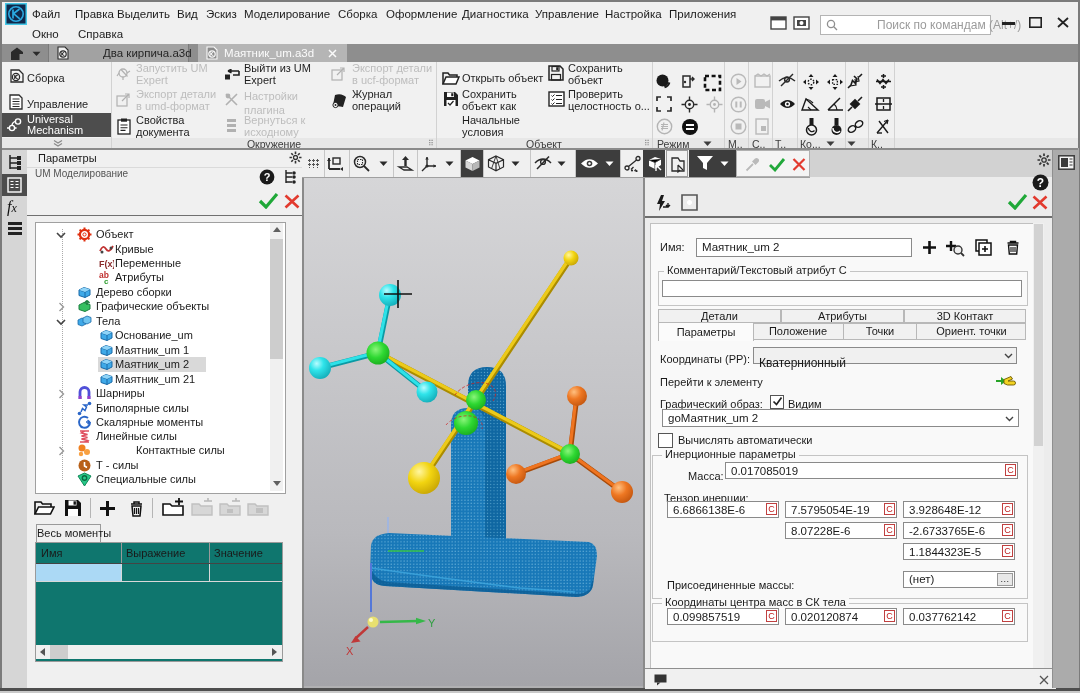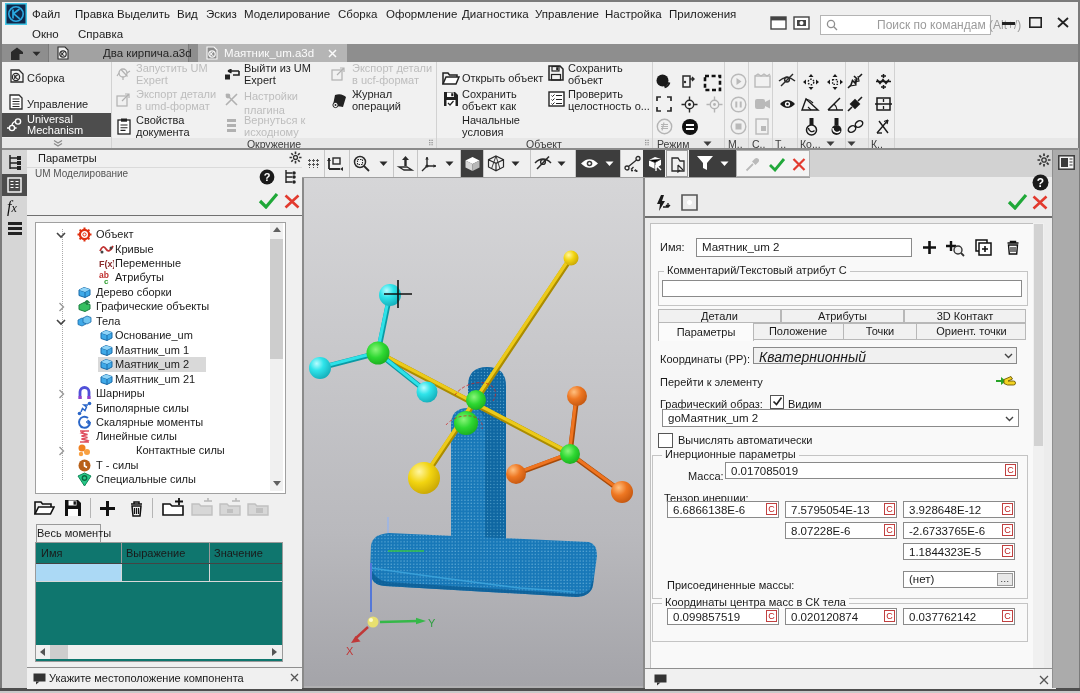--- a/index.html
+++ b/index.html
@@ -592,30 +592,20 @@
       <svg class="abs" style="left:4px;top:3px;" width="5" height="8" viewBox="0 0 5 8">
           <path d="M5 0 L0 4 L5 8 Z" fill="#555"></path>
         </svg>
       <div class="abs" style="left:14px;top:0px;width:18px;height:14px;background:#cdcdcd;"></div>
       <svg class="abs" style="left:236px;top:3px;" width="5" height="8" viewBox="0 0 5 8">
           <path d="M0 0 L5 4 L0 8 Z" fill="#555"></path>
         </svg>
     </div>
   </div>
   
-  <div class="abs" style="left:0;top:519px;width:275px;height:21px;background:#f0f0f0;border-top:1px solid #8f8f8f;">
-    <svg class="abs" style="left:6px;top:5px;" width="13" height="12" viewBox="0 0 13 12">
-      <rect x="0.5" y="0.5" width="12" height="8" fill="#333"></rect>
-      <path d="M3 8.5 v3 l3.5 -3" fill="#333"></path>
-    </svg>
-    <div class="abs txt" style="left:22px;top:4px;color:#1a1a1a;">Укажите местоположение компонента</div>
-    <svg class="abs" style="left:263px;top:5px;" width="9" height="9" viewBox="0 0 9 9">
-        <path d="M1 1 L8 8 M8 1 L1 8" stroke="#555" stroke-width="1.3"></path>
-      </svg>
-  </div>
 </div>
 <div id="viewport" class="abs" style="left:302px;top:148px;width:343px;height:540px;background:#b0b0b2;">
   <div class="abs" style="left:0;top:0;width:2px;height:540px;background:#8a8a8a;"></div>
   <div class="abs" style="left:341px;top:0;width:2px;height:540px;background:#8a8a8a;"></div>
 
   <svg class="abs" style="left:2px;top:29px;" width="339" height="509" viewBox="304 177 339 509">
     <defs>
       <linearGradient id="vpbg" x1="0" y1="0" x2="0" y2="1">
         <stop offset="0" stop-color="#d6d6d8"></stop>
           <stop offset="0.7" stop-color="#b9b9bd"></stop>
@@ -904,21 +894,21 @@
 <div class="abs" style="left:13px;top:161px;width:123px;height:14px;background:#f1f1f1;border:1px solid #b8b8b8;box-sizing:border-box;text-align:center;padding-top:0px;font-size:11px;">Детали</div>
 <div class="abs" style="left:136px;top:161px;width:123px;height:14px;background:#f1f1f1;border:1px solid #b8b8b8;box-sizing:border-box;text-align:center;padding-top:0px;font-size:11px;">Атрибуты</div>
 <div class="abs" style="left:259px;top:161px;width:122px;height:14px;background:#f1f1f1;border:1px solid #b8b8b8;box-sizing:border-box;text-align:center;padding-top:0px;font-size:11px;">3D Контакт</div>
 <div class="abs" style="left:108px;top:175px;width:273px;height:17px;background:#f1f1f1;border:1px solid #b8b8b8;box-sizing:border-box;"></div>
 <div class="abs" style="left:108px;top:175px;width:91px;height:17px;border-right:1px solid #b8b8b8;box-sizing:border-box;text-align:center;padding-top:2px;">Положение</div>
 <div class="abs txt" style="left:199px;top:175px;width:73px;height:17px;border-right:1px solid #b8b8b8;box-sizing:border-box;text-align:center;padding-top:2px;">Точки</div>
 <div class="abs txt" style="left:272px;top:175px;width:109px;height:17px;box-sizing:border-box;text-align:center;padding-top:2px;">Ориент. точки</div>
 <div class="abs" style="left:13px;top:174px;width:96px;height:19px;background:#fbfbfb;border:1px solid #b8b8b8;border-bottom:none;box-sizing:border-box;text-align:center;padding-top:3px;">Параметры</div>
 <div class="abs txt" style="left:15px;top:205px;">Координаты (PP):</div>
 <div class="abs" style="left:108px;top:199px;width:264px;height:17px;background:#f0f0f0;border:1px solid #8a8a8a;box-sizing:border-box;">
-        <div class="abs txt" style="left:5px;top:1px;font-size:14px;font-style:italic;">Кватернионный</div>
+        <div class="abs txt" style="left:5px;top:8px;font-size:12px;">Кватернионный</div>
         <svg class="abs" style="left:250px;top:5px;" width="9" height="6" viewBox="0 0 9 6">
           <path d="M1 1 L4.5 4.5 L8 1" stroke="#444" stroke-width="1.4" fill="none"></path>
         </svg>
       </div>
 <div class="abs txt" style="left:15px;top:228px;">Перейти к элементу</div>
 <svg class="abs" style="left:350px;top:226px;" width="22" height="14" viewBox="0 0 22 14">
         <path d="M1 6 h5 v-3 l5 4 -5 4 v-3 h-5 z" fill="#28a428"></path>
         <path d="M9 5.5 L16 2.5 L17.5 5 L13 7 h5.5 a2 2 0 0 1 0 4 h-6 L9 9.5 Z" fill="#f2d222" stroke="#6e5a00" stroke-width="0.9"></path>
       </svg>
 <div class="abs txt" style="left:15px;top:250px;">Графический образ:</div>
@@ -941,21 +931,21 @@
 <div class="abs" style="left:80px;top:314px;width:293px;height:17px;background:#fff;border:1px solid #8a8a8a;box-sizing:border-box;">
         <div class="abs txt" style="left:5px;top:2px;font-size:11.5px;">0.017085019</div>
         <div class="abs" style="right:1px;top:1px;width:11px;height:12px;background:#fff;border:1px solid #c04040;box-sizing:border-box;color:#c02020;font-size:9px;text-align:center;line-height:10px;">C</div>
       </div>
 <div class="abs txt" style="left:19px;top:344px;">Тензор инерции:</div>
 <div class="abs" style="left:22px;top:353px;width:112px;height:17px;background:#fff;border:1px solid #8a8a8a;box-sizing:border-box;">
         <div class="abs txt" style="left:5px;top:2px;font-size:11.5px;">6.6866138E-6</div>
         <div class="abs" style="right:1px;top:1px;width:11px;height:12px;background:#fff;border:1px solid #c04040;box-sizing:border-box;color:#c02020;font-size:9px;text-align:center;line-height:10px;">C</div>
       </div>
 <div class="abs" style="left:140px;top:353px;width:112px;height:17px;background:#fff;border:1px solid #8a8a8a;box-sizing:border-box;">
-        <div class="abs txt" style="left:5px;top:2px;font-size:11.5px;">7.5795054E-13</div>
+        <div class="abs txt" style="left:5px;top:2px;font-size:11.5px;">7.5795054E-19</div>
         <div class="abs" style="right:1px;top:1px;width:11px;height:12px;background:#fff;border:1px solid #c04040;box-sizing:border-box;color:#c02020;font-size:9px;text-align:center;line-height:10px;">C</div>
       </div>
 <div class="abs" style="left:258px;top:353px;width:112px;height:17px;background:#fff;border:1px solid #8a8a8a;box-sizing:border-box;">
         <div class="abs txt" style="left:5px;top:2px;font-size:11.5px;text-align:right;">3.928648E-12</div>
         <div class="abs" style="right:1px;top:1px;width:11px;height:12px;background:#fff;border:1px solid #c04040;box-sizing:border-box;color:#c02020;font-size:9px;text-align:center;line-height:10px;">C</div>
       </div>
 <div class="abs" style="left:140px;top:374px;width:112px;height:17px;background:#fff;border:1px solid #8a8a8a;box-sizing:border-box;">
         <div class="abs txt" style="left:5px;top:2px;font-size:11.5px;">8.07228E-6</div>
         <div class="abs" style="right:1px;top:1px;width:11px;height:12px;background:#fff;border:1px solid #c04040;box-sizing:border-box;color:#c02020;font-size:9px;text-align:center;line-height:10px;">C</div>
       </div>

